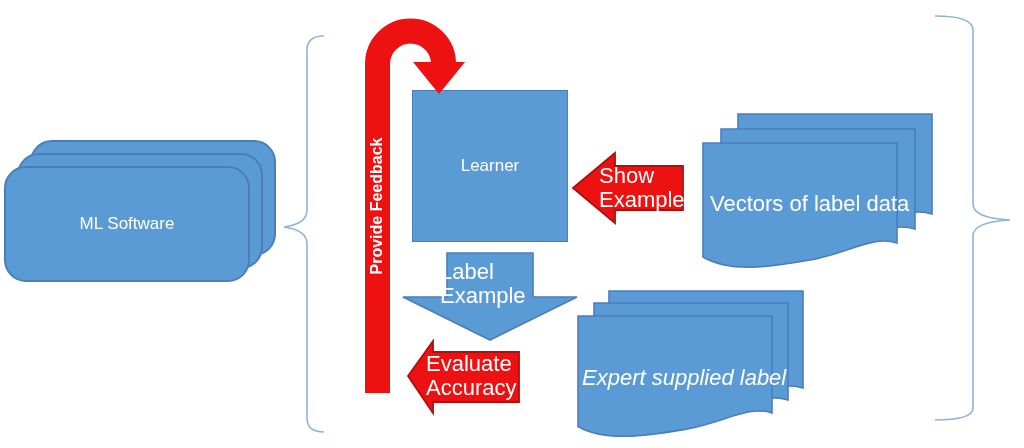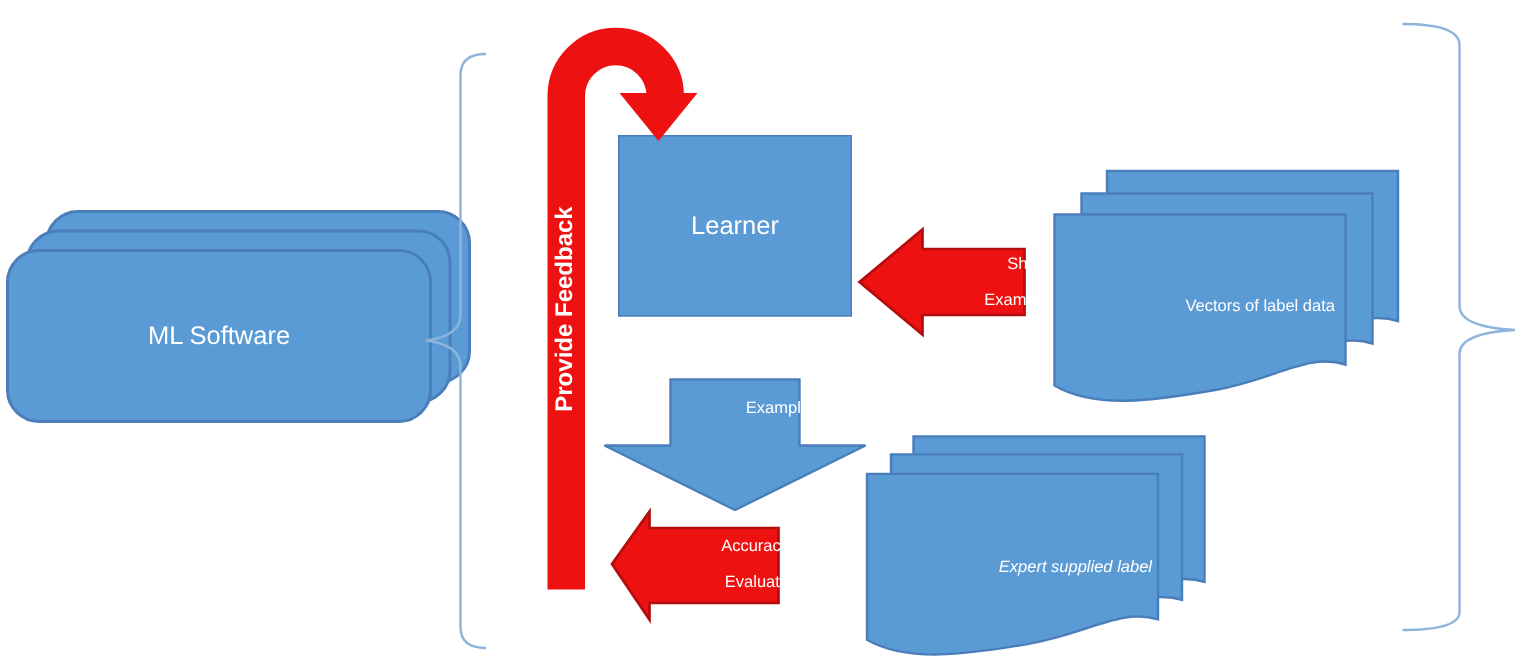--- a/index.html
+++ b/index.html
@@ -12,27 +12,27 @@
     --bg:#ffffff;
   }
   html,body{margin:0;padding:0;background:var(--bg);}
   #canvas{
     position:relative;width:1024px;height:448px;overflow:hidden;
     background:var(--bg);
     font-family:"Liberation Sans",sans-serif;
   }
   .abs{position:absolute;}
   .card{
-    position:absolute;width:284px;height:116px;border-radius:22px;
+    position:absolute;width:246px;height:116px;border-radius:22px;
     background:var(--blue);border:2px solid var(--blue-border);
     box-sizing:border-box;
   }
   .shape-label{
-    position:absolute;color:var(--label);font-size:11px;line-height:24px;
-    text-align:right;white-space:nowrap;
+    position:absolute;color:var(--label);font-size:22px;line-height:24px;
+    text-align:left;white-space:nowrap;
   }
   .shape-label .line{display:block;}
   .center-label{
     display:flex;align-items:center;justify-content:center;
     width:100%;height:100%;color:var(--label);font-size:17px;
   }
   .rot-label{
     position:absolute;left:292px;top:196px;width:170px;height:20px;
     transform:rotate(-90deg);transform-origin:center center;
     color:var(--label);font-size:16px;font-weight:bold;text-align:center;
@@ -55,21 +55,21 @@
     <div class="card" style="left:17px;top:153px;"></div>
     <div class="card" style="left:4px;top:166px;">
       <div class="center-label">ML Software</div>
     </div>
   </div>
 
   <svg class="abs" style="left:280px;top:34px;" width="48" height="400" viewBox="0 0 48 400">
     <path class="brace-path" d="M44,2 Q27,2 27,16 L27,176 Q27,190 4,193 Q27,196 27,210 L27,384 Q27,398 44,398"></path>
   </svg>
 
-  <div class="abs" style="left:412px;top:90px;width:156px;height:121px;background:var(--blue);border:1.6px solid var(--blue-border);box-sizing:border-box;">
+  <div class="abs" style="left:412px;top:90px;width:156px;height:152px;background:var(--blue);border:1.6px solid var(--blue-border);box-sizing:border-box;">
     <div class="center-label">Learner</div>
   </div>
 
   <svg class="abs" style="left:353px;top:12px;" width="135" height="390" viewBox="0 0 135 390">
     <path class="red-stroke" d="M24.5,381 L24.5,52 A33,33 0 0 1 90.5,52 L90.5,55"></path>
     <polygon class="red-fill" points="60,50 112,50 86,82"></polygon>
   </svg>
   <div class="rot-label">Provide Feedback</div>
 
   <svg class="abs" style="left:573px;top:152px;" width="112" height="72" viewBox="0 0 112 72">
@@ -77,29 +77,30 @@
   </svg>
   <div class="shape-label" style="left:599px;top:164px;width:100px;">
     <span class="line">Show</span>
     <span class="line">Example</span>
   </div>
 
   <svg class="abs" style="left:402px;top:252px;" width="176" height="89" viewBox="0 0 176 89">
     <polygon class="blue-shape" points="45,1 131,1 131,45 175,45 88,88 1,45 45,45"></polygon>
   </svg>
   <div class="shape-label" style="left:440px;top:260px;width:100px;">
+    <span class="line">Label</span>
     <span class="line">Example</span>
   </div>
 
   <svg class="abs" style="left:408px;top:340px;" width="112" height="74" viewBox="0 0 112 74">
     <polygon class="red-shape" points="0,36 25,1 25,12 111,12 111,62 25,62 25,73"></polygon>
   </svg>
   <div class="shape-label" style="left:426px;top:352px;width:100px;">
+    <span class="line">Evaluate</span>
     <span class="line">Accuracy</span>
-    <span class="line">Evaluate</span>
   </div>
 
   <div>
     <svg class="abs" style="left:737px;top:113px;" width="196" height="130" viewBox="0 0 196 130">
       <path class="blue-shape" d="M1,1 L195,1 L195,101 C170,93 148,111 108,118 C68,125 28,131 1,115 Z"></path>
     </svg>
     <svg class="abs" style="left:720px;top:128px;" width="196" height="130" viewBox="0 0 196 130">
       <path class="blue-shape" d="M1,1 L195,1 L195,101 C170,93 148,111 108,118 C68,125 28,131 1,115 Z"></path>
     </svg>
     <svg class="abs" style="left:702px;top:142px;" width="196" height="130" viewBox="0 0 196 130">

